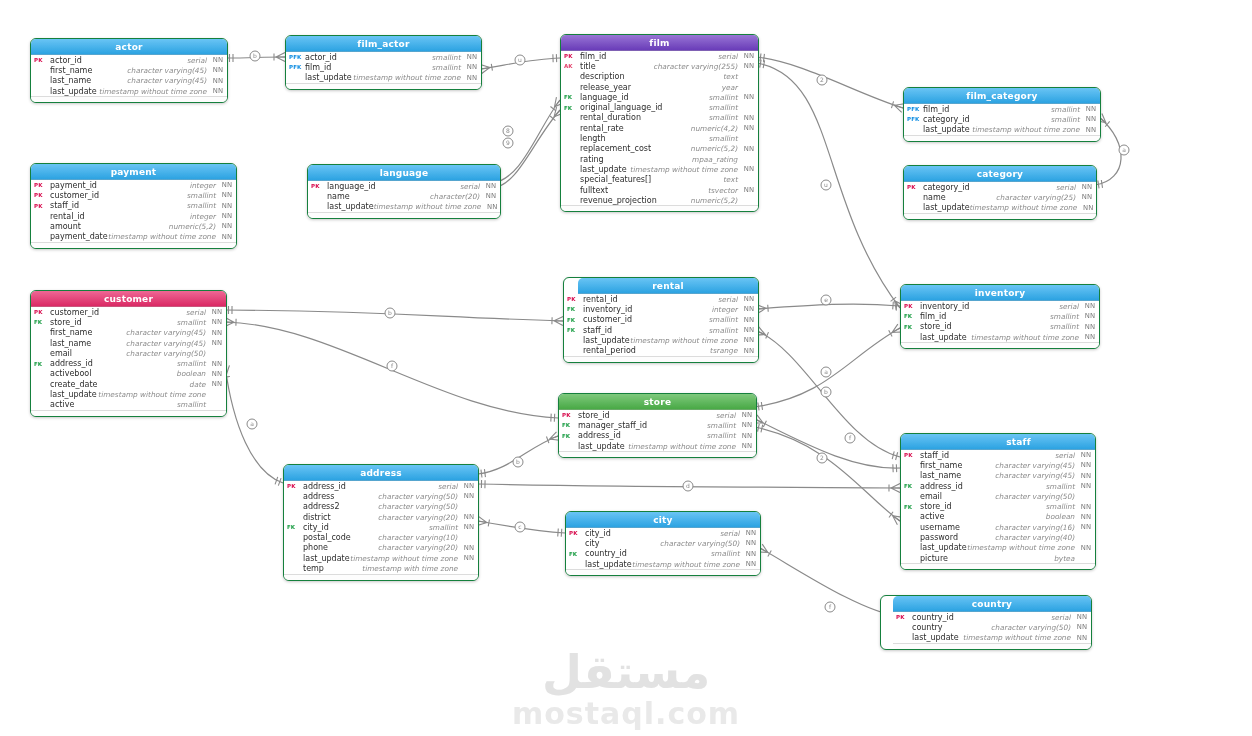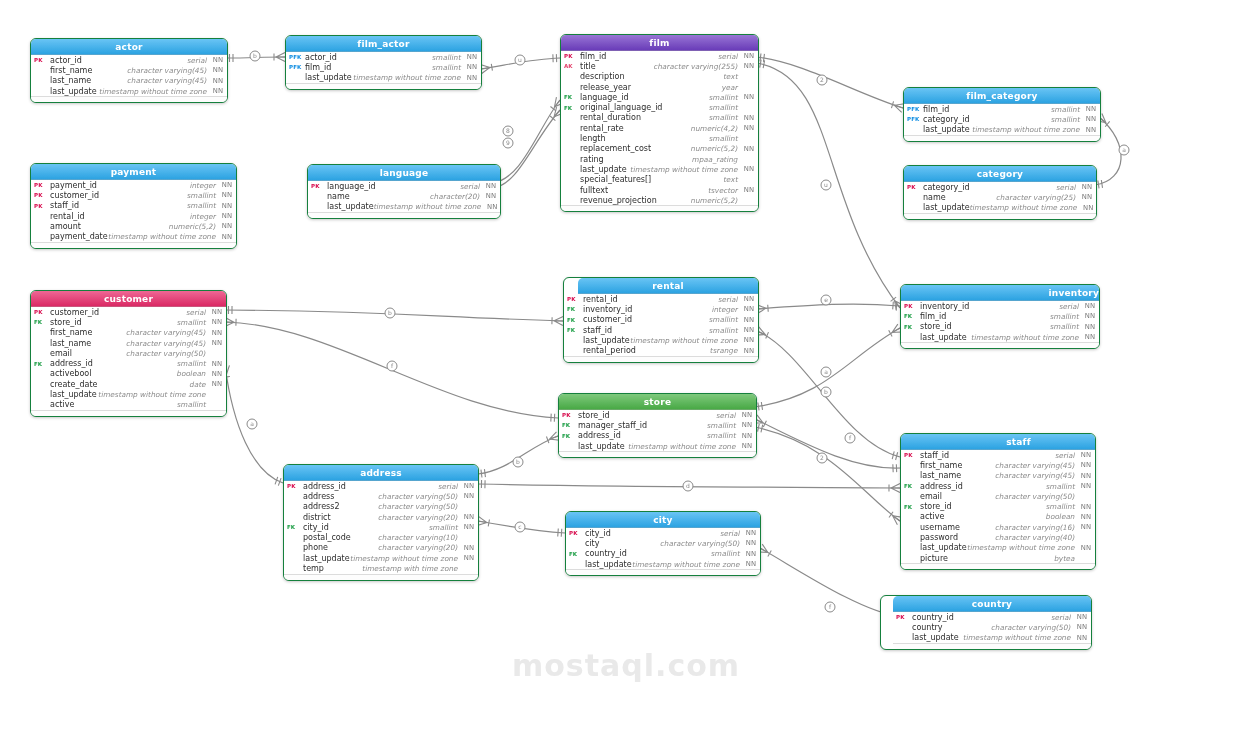--- a/index.html
+++ b/index.html
@@ -531,21 +531,21 @@
       <div class="tbl-r">
         <span class="k"></span>
         <span class="n">rental_period</span>
         <span class="sp"></span>
         <span class="t">tsrange</span>
         <span class="nn">NN</span>
       </div>
       <div class="tbl-f"></div>
     </div>
     <div class="tbl" style="left: 900px; top: 284px; width: 198px;">
-      <div class="tbl-h" style="background-color: rgb(47, 173, 240); justify-content: flex-end;">
+      <div class="tbl-h" style="background-color: rgb(47, 173, 240);">
         <span>inventory</span>
       </div>
       <div class="tbl-r">
         <span class="k k-PK">PK</span>
         <span class="n">inventory_id</span>
         <span class="sp"></span>
         <span class="t">serial</span>
         <span class="nn">NN</span>
       </div>
       <div class="tbl-r">
@@ -814,14 +814,15 @@
         <span class="n">last_update</span>
         <span class="sp"></span>
         <span class="t">timestamp without time zone</span>
         <span class="nn">NN</span>
       </div>
       <div class="tbl-f"></div>
     </div>
   </div>
 
 <div id="watermark">
+  <div class="ar">مستقل</div>
   <div class="en">mostaql.com</div>
 </div>
 
 </body></html>

